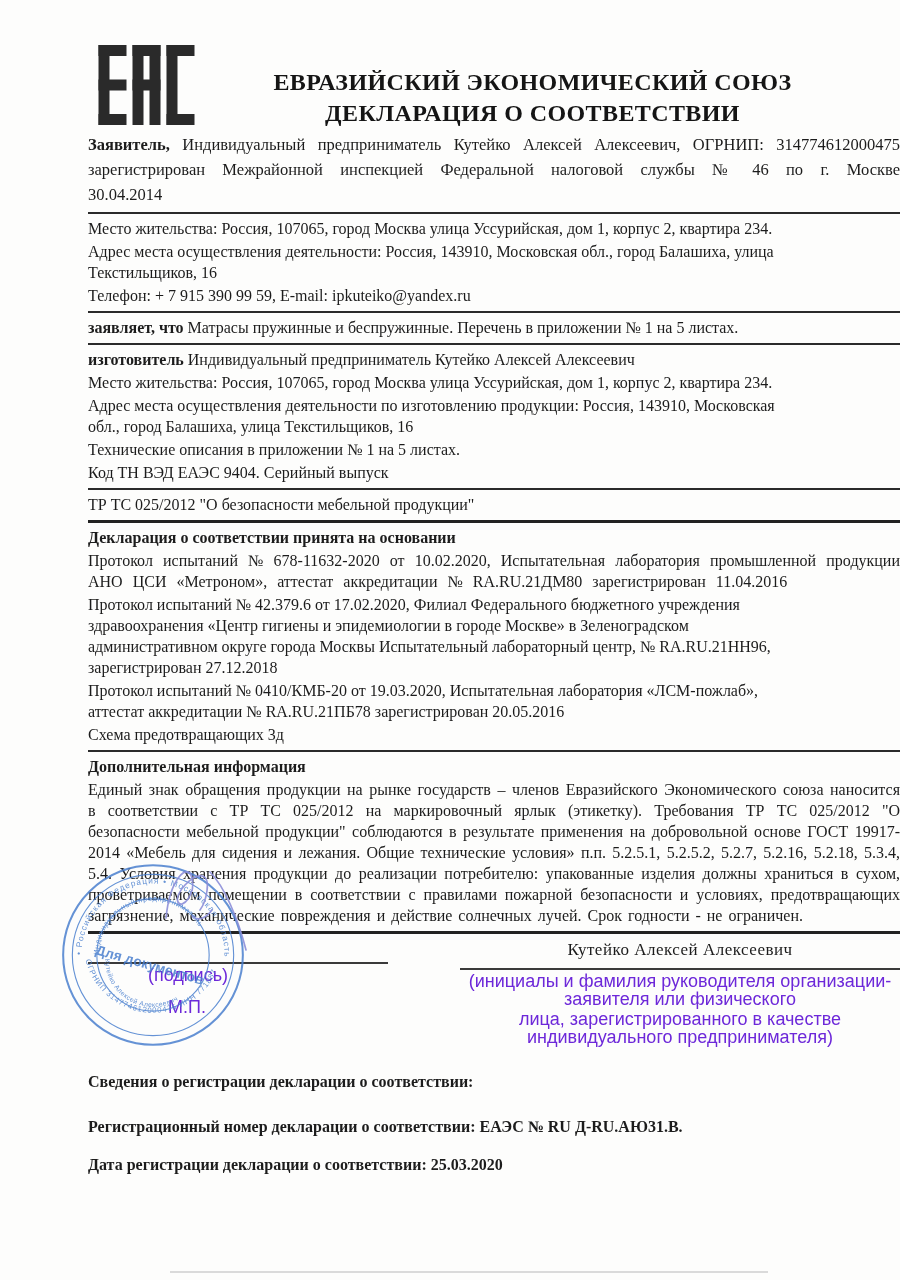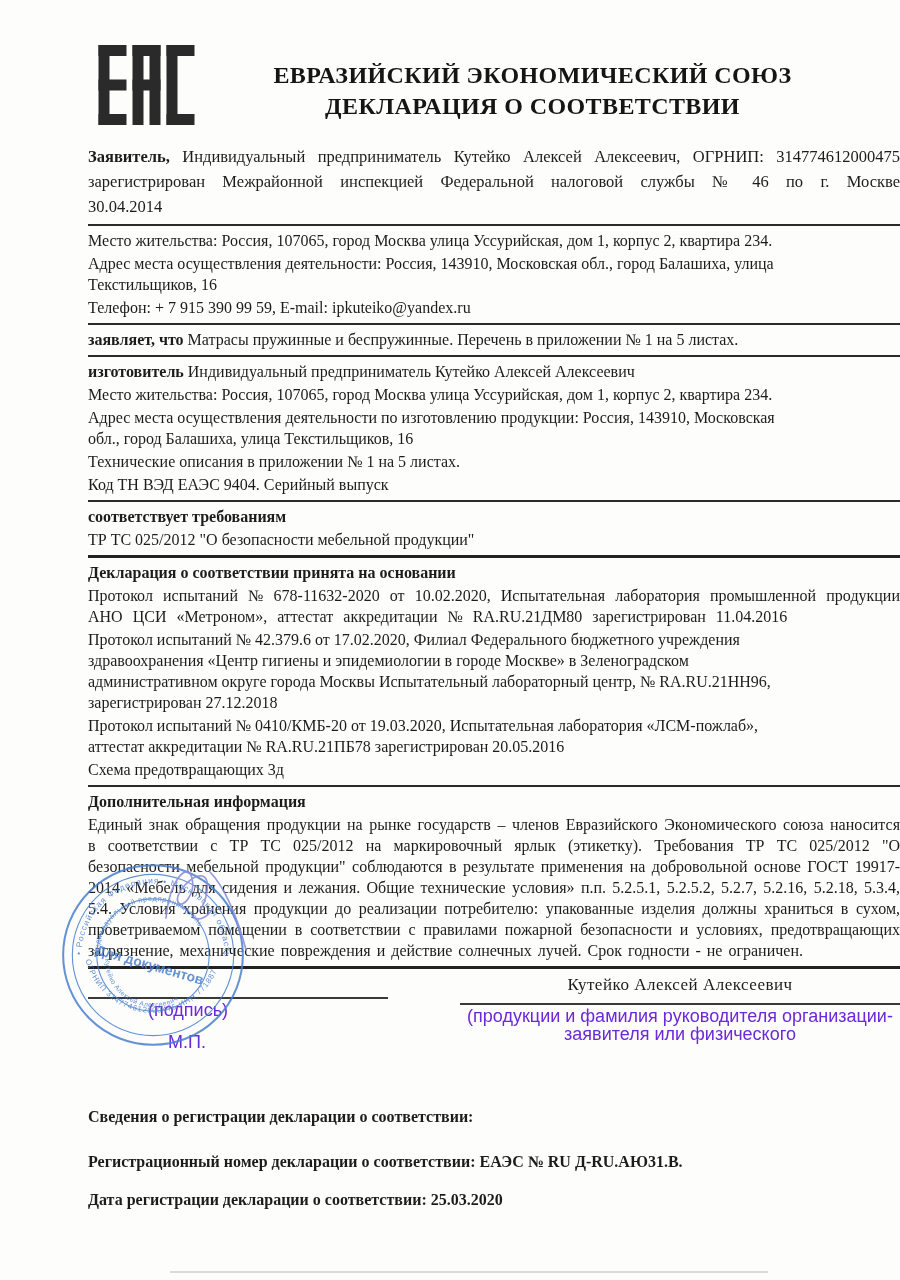--- a/index.html
+++ b/index.html
@@ -1,22 +1,22 @@
 <!DOCTYPE html>
 <html><head>
 <meta charset="utf-8">
 <style>
   html,body{margin:0;padding:0;background:#fff;}
   .page{position:relative;width:900px;height:1280px;background:#fdfdfc;overflow:hidden;
         font-family:"Liberation Serif", serif;color:#1c1c1c;}
-  .header{display:flex;align-items:center;padding-top:45px;}
+  .header{display:flex;align-items:flex-end;padding-top:45px;}
   .logo-box{margin-left:98px;flex:0 0 97px;}
   .titles{flex:1;text-align:center;font-weight:bold;font-size:24px;line-height:31px;
           letter-spacing:.4px;padding-top:8px;padding-right:30px;color:#151515;}
-  .content{margin:14px 68px 0 88px;width:812px;}
+  .content{margin:2px 68px 0 88px;width:812px;}
   .content p{margin:0;padding:1px 0;font-size:16px;line-height:21px;}
   p.first{font-size:16.5px;line-height:25px;}
   .jws{text-align:justify;word-spacing:6px;}
   .just{text-align:justify;word-spacing:2px;}
   .prewrap{white-space:pre-line;}
   .b{font-weight:bold;}
   .hr{border-top:2px solid #2b2b2b;margin:4px 0 3px 0;height:0;}
   .hr.thick{border-top:3px solid #222;}
   .addl{font-size:15.5px;line-height:19.5px;}
   .validity{font-size:16.5px;padding-top:3px;}
@@ -121,21 +121,20 @@
 
     <p><b>изготовитель</b> <span>Индивидуальный предприниматель Кутейко Алексей Алексеевич</span></p>
     <p>Место жительства: Россия, 107065, город Москва улица Уссурийская, дом 1, корпус 2, квартира 234.</p>
     <p class="prewrap">Адрес места осуществления деятельности по изготовлению продукции: Россия, 143910, Московская
 обл., город  Балашиха, улица Текстильщиков, 16</p>
     <p>Технические описания в приложении № 1 на 5 листах.</p>
     <p>Код ТН ВЭД ЕАЭС 9404.  Серийный выпуск</p>
 
     <div class="hr"></div>
 
-    <p class="b">соответствует требованиям</p>
     <p>ТР ТС 025/2012 "О безопасности мебельной продукции"</p>
 
     <div class="hr thick"></div>
 
     <p class="b">Декларация о соответствии принята на основании</p>
     <p class="jws">Протокол испытаний № 678-11632-2020 от 10.02.2020, Испытательная лаборатория промышленной продукции АНО ЦСИ «Метроном», аттестат аккредитации № RA.RU.21ДМ80 зарегистрирован 11.04.2016</p>
     <p class="prewrap">Протокол испытаний № 42.379.6 от 17.02.2020, Филиал Федерального бюджетного учреждения
 здравоохранения «Центр гигиены и эпидемиологии в городе Москве» в Зеленоградском
 административном округе города Москвы Испытательный лабораторный центр, № RA.RU.21НН96,
 зарегистрирован 27.12.2018</p>
@@ -153,21 +152,22 @@
 
     <div class="sig-row">
       <div class="sig-left">
         <div class="sig-line"></div>
         <div class="cap cap-l">(подпись)</div>
         <div class="cap mp">М.П.</div>
       </div>
       <div class="sig-right">
         <div class="sig-name">Кутейко Алексей Алексеевич</div>
         <div class="sig-line" style="height:4px"></div>
-        <div class="cap">(продукции и фамилия руководителя организации-заявителя или физического</div>
+        <div class="cap">(инициалы и фамилия руководителя организации-заявителя или физического</div>
+        <div class="cap">лица, зарегистрированного в качестве индивидуального предпринимателя)</div>
       </div>
     </div>
 
     <p class="b reg-h">Сведения о регистрации декларации о соответствии:</p>
 
     <p class="b reg-n"><span>Регистрационный номер декларации о соответствии:</span> <span>ЕАЭС № RU Д-RU.АЮ31.В.</span></p>
 
     <p class="b reg-d"><span>Дата регистрации декларации о соответствии:</span> <span>25.03.2020</span></p>
 
   </div>

